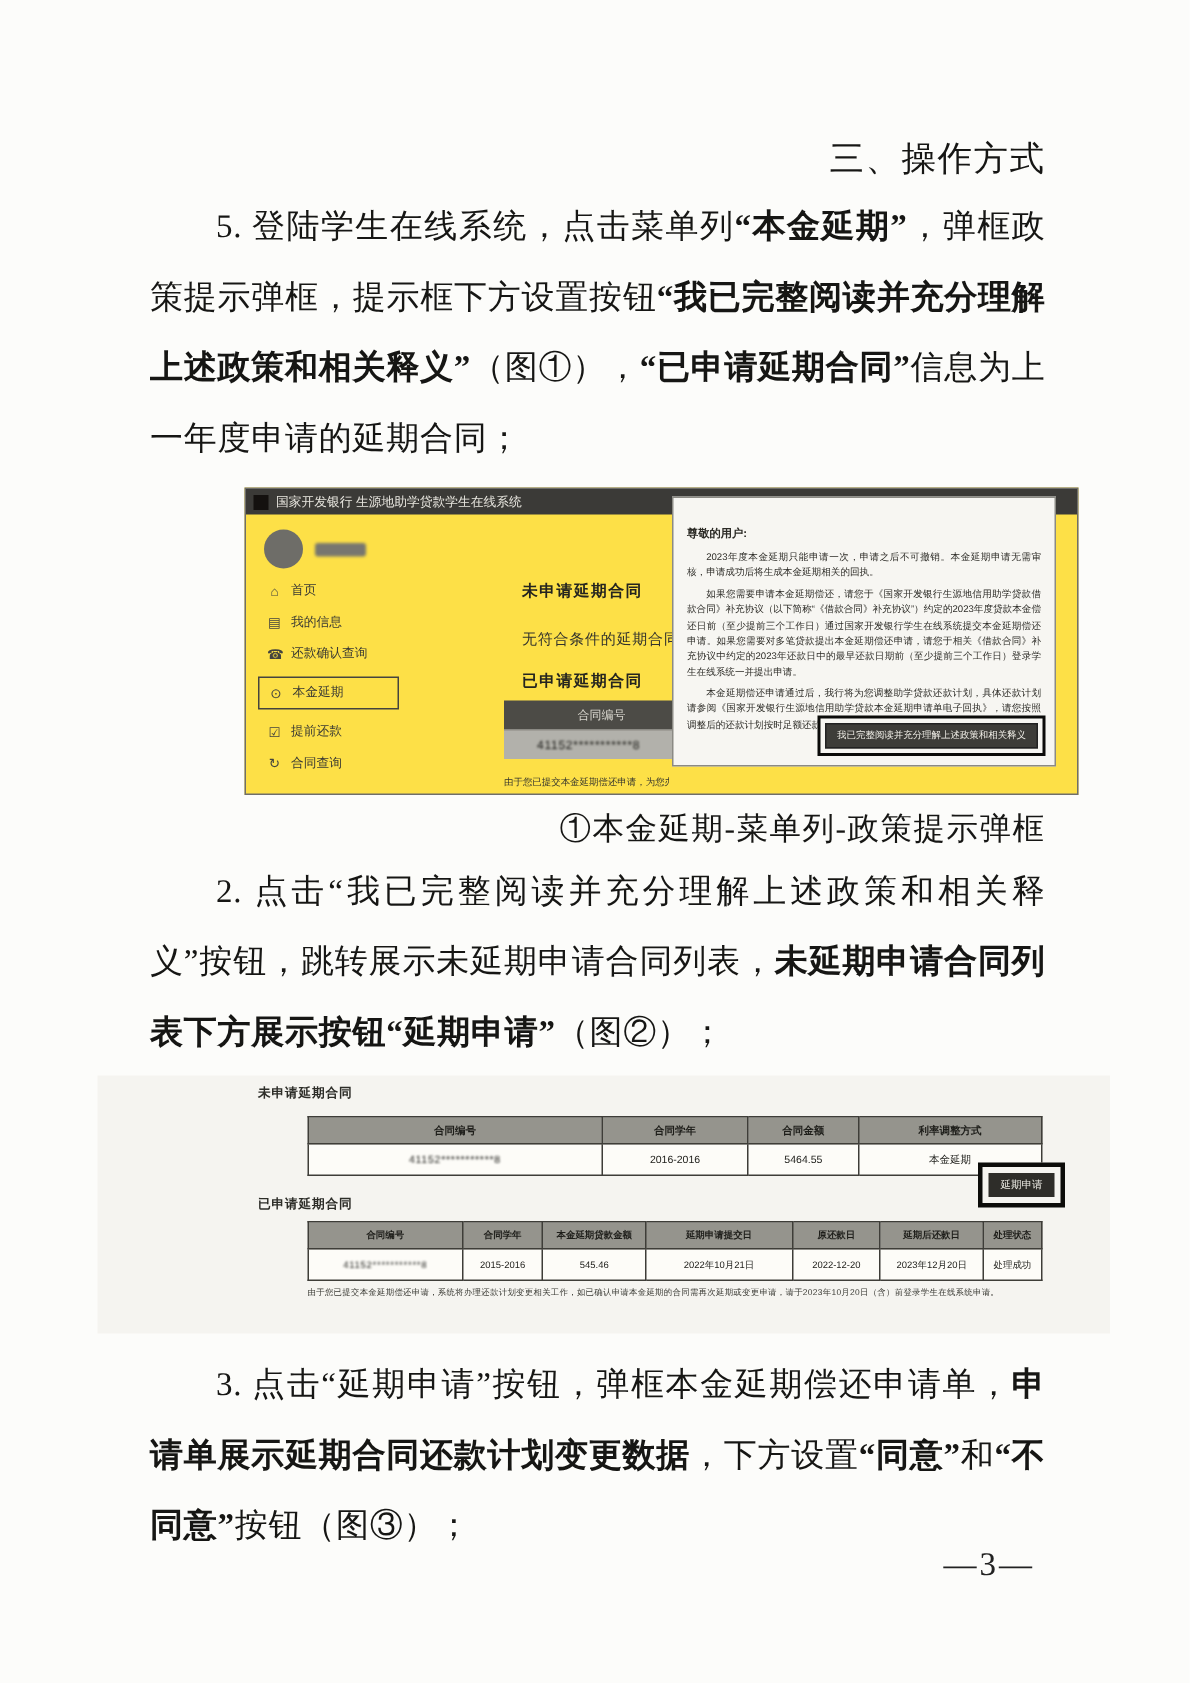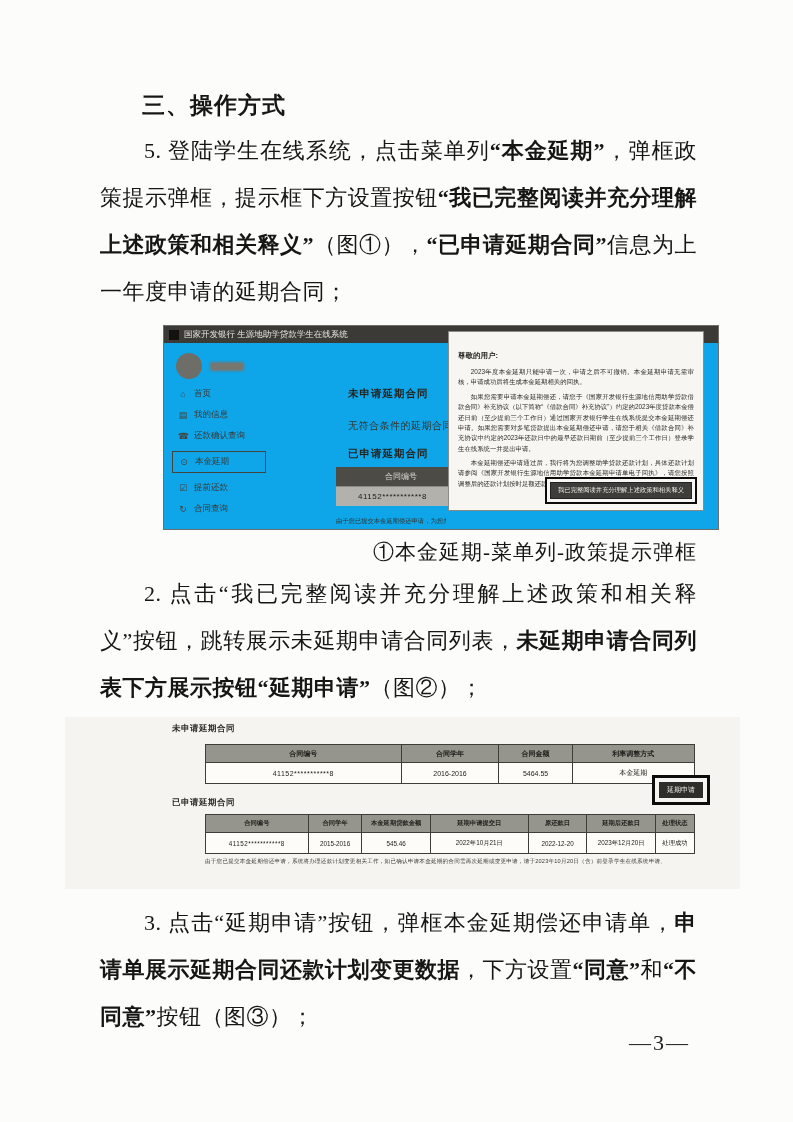--- a/index.html
+++ b/index.html
@@ -2,28 +2,28 @@
 <html><head>
 <meta charset="utf-8">
 <style>
   html,body{margin:0;padding:0;}
   .page{
     position:relative;width:793px;height:1122px;margin:0 auto;
     background:#fcfcfa;color:#161614;overflow:hidden;
     font-family:"Liberation Serif","DejaVu Serif",serif;
   }
   .content{position:absolute;left:100px;top:90px;width:597px;}
-  .sec-title{font-size:23px;font-weight:700;margin:0 0 6px 42px;letter-spacing:1px;}
+  .sec-title{font-size:23px;font-weight:400;margin:0 0 6px 42px;letter-spacing:1px;text-align:right;}
   p.step{font-size:22px;line-height:47px;text-align:justify;text-indent:44px;margin:0;letter-spacing:0.5px;}
   p.step .b{font-weight:700;}
   .caption{text-align:right;font-size:21px;margin:8px 0 4px 0;letter-spacing:1px;}
 
   
   .fig1{position:relative;width:556px;height:205px;margin:10px 0 0 63px;
-        background:#0ea5e9;border:1px solid #6f6e6a;box-sizing:border-box;
+        background:#fde047;border:1px solid #6f6e6a;box-sizing:border-box;
         font-family:"Liberation Sans","DejaVu Sans",sans-serif;}
   .fig1 .appbar{position:absolute;left:0;top:0;right:0;height:17px;background:#3b3a37;
         display:flex;align-items:center;gap:5px;padding-left:5px;color:#e9e7e0;font-size:8.5px;}
   .fig1 .logo{width:10px;height:10px;background:#14110f;display:inline-block;}
   .sidebar{position:absolute;left:0;top:17px;width:120px;bottom:0;overflow:hidden;}
   .avatar-row{display:flex;align-items:center;gap:8px;margin:10px 0 6px 12px;}
   .avatar{width:26px;height:26px;border-radius:50%;background:#6e6d68;}
   .uname{width:34px;height:9px;border-radius:2px;background:#77766f;filter:blur(1px);}
   .nav-item{display:flex;align-items:center;gap:6px;margin:9px 0 0 14px;font-size:8.5px;color:#393933;}
   .nav-item .nico{width:10px;font-size:9px;color:#44443e;text-align:center;}

